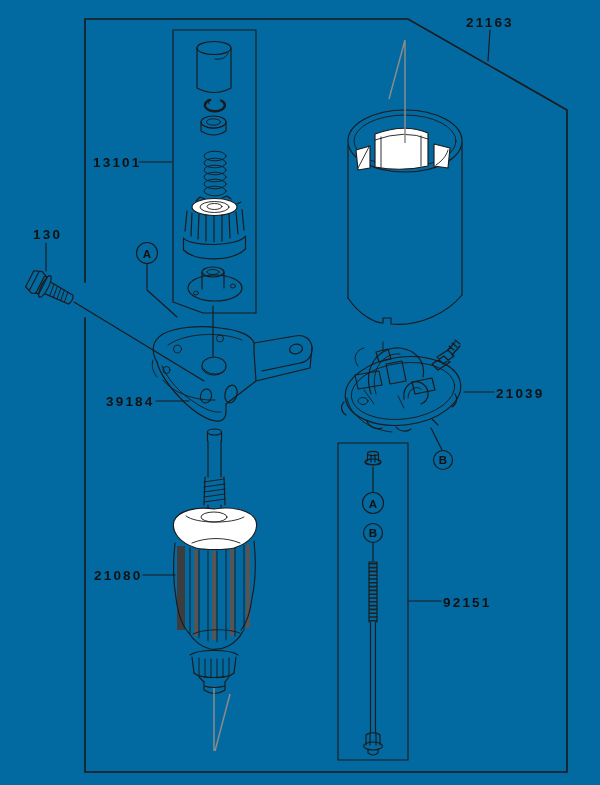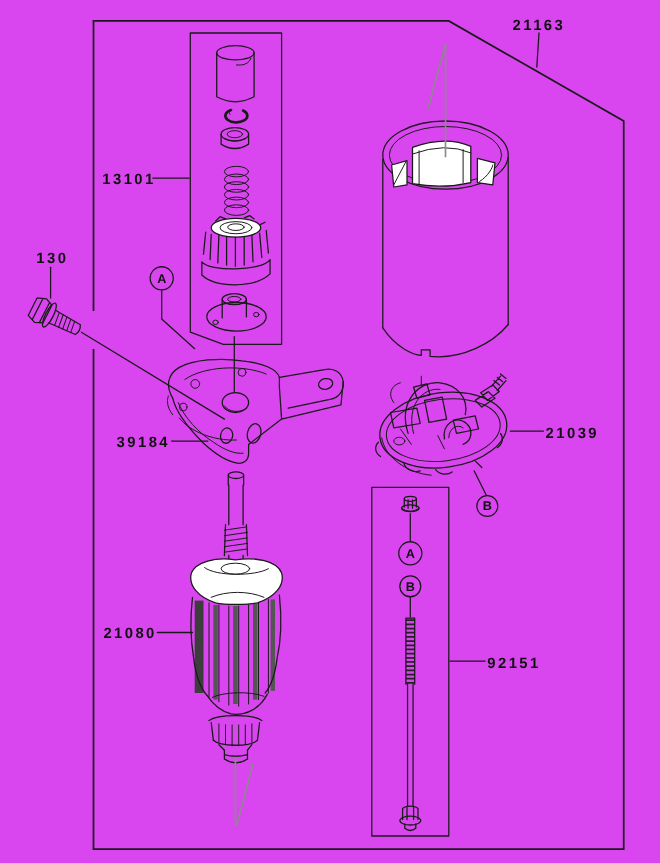--- a/index.html
+++ b/index.html
@@ -1,16 +1,16 @@
 <!DOCTYPE html>
 <html><head>
 <meta charset="utf-8">
 <style>
   html,body{margin:0;padding:0;background:#fff;}
-  .stage{position:relative;width:600px;height:785px;background:#d946ef;overflow:hidden;
+  .stage{position:relative;width:600px;height:785px;background:#0369a1;overflow:hidden;
          font-family:"Liberation Sans",sans-serif;}
   svg{position:absolute;left:0;top:0;}
   .ln{fill:none;stroke:#1a1a1a;stroke-width:1.15;stroke-linecap:round;stroke-linejoin:round;}
   .ln2{fill:none;stroke:#1a1a1a;stroke-width:1.6;stroke-linecap:square;stroke-linejoin:miter;}
   .thin{stroke-width:0.9;}
   .wfill{fill:#fff;stroke:#1a1a1a;stroke-width:1.15;stroke-linejoin:round;}
   .gray{fill:none;stroke:#8a8a8a;stroke-width:1.5;stroke-linecap:butt;}
   .pn{font-family:"Liberation Sans",sans-serif;font-weight:bold;font-size:13.5px;
       letter-spacing:2.2px;fill:#111;}
   .ref{font-family:"Liberation Sans",sans-serif;font-weight:bold;font-size:11.5px;

